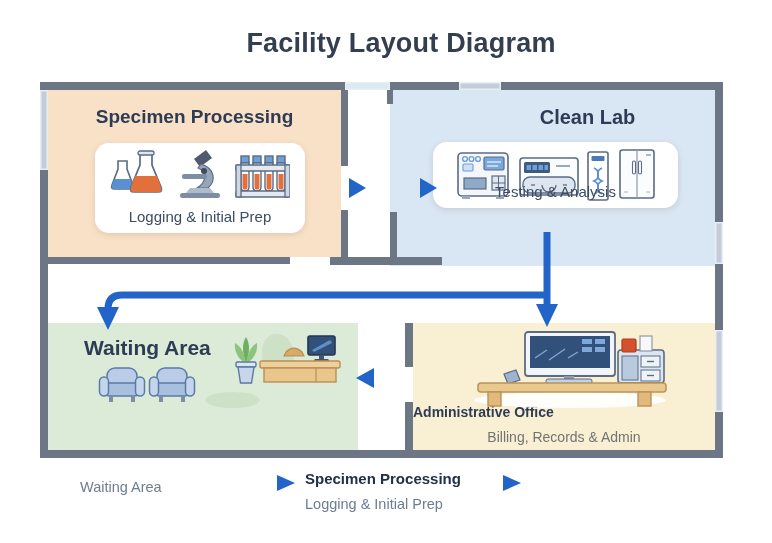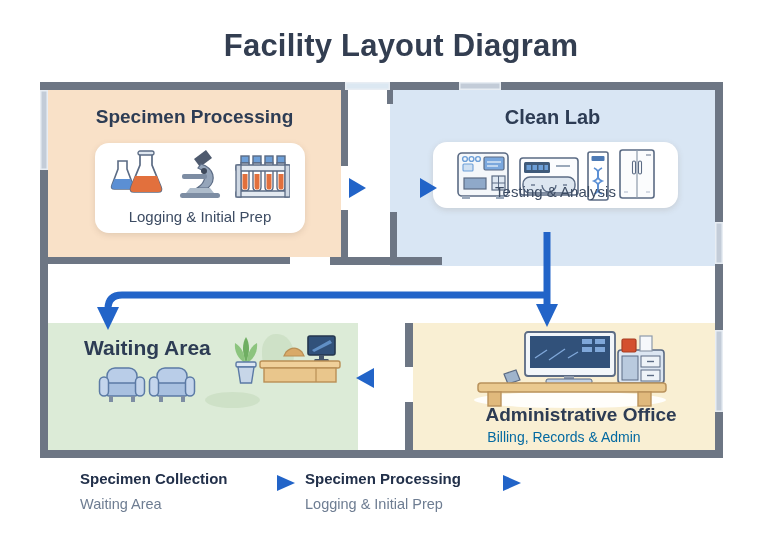--- a/index.html
+++ b/index.html
@@ -1,40 +1,40 @@
 <!DOCTYPE html>
 <html><head>
 <meta charset="utf-8">
 <style>
   html,body{margin:0;padding:0;}
   body{font-family:"Liberation Sans",sans-serif;background:#fff;}
   #screen{position:relative;width:772px;height:543px;background:#fff;overflow:hidden;}
 
   .page-title{position:absolute;left:0;right:0;top:28px;text-align:center;
-    font-size:31px;font-weight:700;color:#333e51;letter-spacing:.2px;padding-left:30px;}
+    font-size:27px;font-weight:700;color:#333e51;letter-spacing:.2px;padding-left:30px;}
 
   
   .plan{position:absolute;left:40px;top:82px;width:683px;height:376px;
     border:8px solid #6d7684;background:#fff;box-sizing:border-box;}
   .room{position:absolute;}
   .room-specimen{left:48px;top:90px;width:293px;height:167px;background:#f9e1c8;}
   .room-cleanlab{left:390px;top:90px;width:325px;height:176px;background:#d9e6f4;}
   .room-waiting{left:48px;top:323px;width:310px;height:127px;background:#dcebd7;}
   .room-admin{left:413px;top:323px;width:302px;height:127px;background:#f9efd3;}
 
   .wall{position:absolute;background:#6d7684;}
   .window{position:absolute;background:#c3ccd8;box-shadow:inset 0 0 0 1.5px #e8edf3;}
 
   .room-title{position:absolute;font-weight:700;color:#2d3c54;white-space:nowrap;}
   .rt-specimen{left:48px;top:106px;width:293px;text-align:center;font-size:19px;}
-  .rt-cleanlab{left:390px;top:106px;width:325px;text-align:center;font-size:20px;}
+  .rt-cleanlab{left:390px;top:106px;width:325px;text-align:center;font-size:20px;padding-left:35px;}
   .rt-waiting{left:84px;top:336px;font-size:21px;}
-  .rt-admin{left:413px;top:404px;width:336px;text-align:center;font-size:19px;}
+  .rt-admin{left:413px;top:404px;width:336px;text-align:left;font-size:14px;}
   .rt-admin-sub{position:absolute;left:413px;top:429px;width:302px;text-align:center;
-    font-size:14px;color:#0369a1;}
+    font-size:14px;color:#737373;}
 
   .card{position:absolute;background:#fff;border-radius:14px;
     box-shadow:0 2px 6px rgba(120,100,80,.18);}
   .card-specimen{left:95px;top:143px;width:210px;height:90px;}
   .card-cleanlab{left:433px;top:142px;width:245px;height:66px;}
   .card .icons{position:absolute;left:0;right:0;top:6px;display:flex;
     justify-content:center;align-items:flex-end;gap:6px;}
   .card .caption{position:absolute;left:0;right:0;bottom:8px;text-align:center;
     font-size:15px;color:#3d4c63;}
 
@@ -269,21 +269,20 @@
     </g>
 
     <g>
       <line x1="470" y1="378" x2="374" y2="378" stroke="url(#gA5)" stroke-width="7"></line>
       <polygon points="356,378 374,368 374,388" fill="#2264c8"></polygon>
     </g>
   </svg>
 
   <div class="legend">
     <div class="leg-col" style="left:80px;">
-      <div class="leg-label">Specimen Collection</div>
       <div class="leg-sub">Waiting Area</div>
     </div>
     <svg class="leg-arrow" style="left:222px;" width="76" height="18" viewBox="0 0 76 18">
       <line x1="3" y1="9" x2="56" y2="9" stroke="url(#gL1)" stroke-width="5"></line>
       <defs>
           <linearGradient id="gL1" x1="0" y1="0" x2="1" y2="0">
         <stop offset="0" stop-color="#2264c8" stop-opacity="0.15"></stop>
         <stop offset="0.8" stop-color="#2264c8"></stop>
           </linearGradient>
         </defs>

